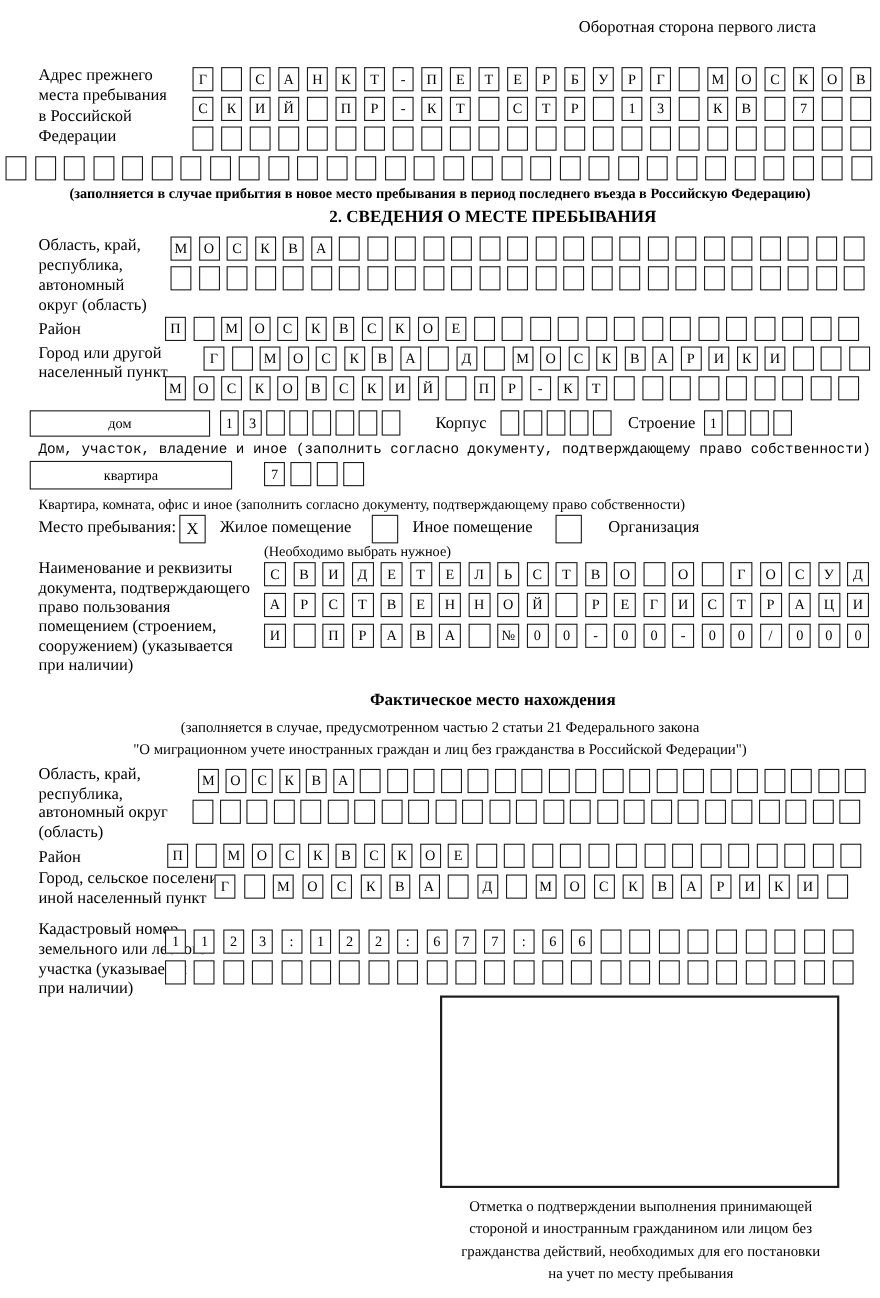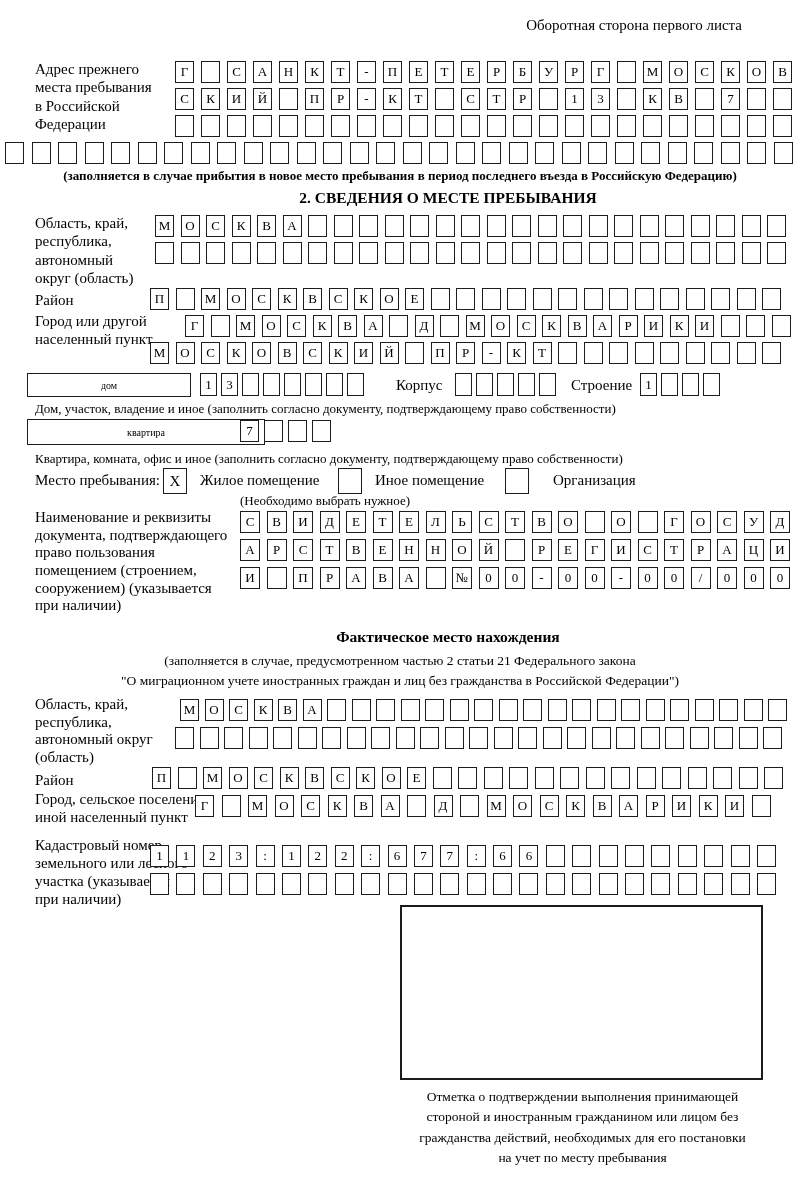--- a/index.html
+++ b/index.html
@@ -9,21 +9,21 @@
   .cap{position:absolute;font-size:13px;}
   .center{left:0;width:800px;text-align:center;}
   .bold{font-weight:bold;padding-left:48px;}
   .row{position:absolute;display:flex;}
   .cell{box-sizing:border-box;flex:none;width:19px;height:22px;border:1.8px solid #1c1c1c;
         background:#fff;display:flex;align-items:center;justify-content:center;
         font-size:13px;font-family:"Liberation Serif","DejaVu Serif",serif;}
   .sm .cell{width:17px;height:23px;}
   .md .cell{width:20px;}
   .widebox{position:absolute;box-sizing:border-box;border:1.8px solid #1c1c1c;background:#fff;
-        display:flex;align-items:center;justify-content:center;font-size:10px;}
+        display:flex;align-items:center;justify-content:center;font-size:13px;}
   .chk{position:absolute;box-sizing:border-box;width:24px;height:26px;border:1.8px solid #1c1c1c;
         background:#fff;display:flex;align-items:center;justify-content:center;font-size:15px;}
   .stamp{position:absolute;box-sizing:border-box;border:2px solid #1c1c1c;background:#fff;}
   .pre{white-space:pre-line;}
 </style>
 </head>
 <body>
 
 <div id="page">
 
@@ -314,23 +314,23 @@
       <span class="cell"></span>
       <span class="cell"></span>
     </div>
   <div class="lbl" style="left:571px;top:376px;">Строение</div>
   <div class="row sm" style="left:640px;top:373px;gap:4px;">
       <span class="cell">1</span>
       <span class="cell"></span>
       <span class="cell"></span>
       <span class="cell"></span>
     </div>
-  <div class="cap" style="left:35px;top:401px;">Дом, участок, владение и иное (заполнить согласно документу, подтверждающему право собственности)</div>
-
-  <div class="widebox" style="left:27px;top:419px;width:238px;height:26px;">
+  <div class="cap" style="left:35px;top:401px;font-family:Liberation Mono, monospace;">Дом, участок, владение и иное (заполнить согласно документу, подтверждающему право собственности)</div>
+
+  <div class="widebox" style="left:27px;top:419px;width:184px;height:26px;">
       <span>квартира</span>
     </div>
   <div class="row" style="left:240px;top:420px;gap:5px;">
       <span class="cell">7</span>
       <span class="cell"></span>
       <span class="cell"></span>
       <span class="cell"></span>
     </div>
   <div class="cap" style="left:35px;top:451px;">Квартира, комната, офис и иное (заполнить согласно документу, подтверждающему право собственности)</div>
 

